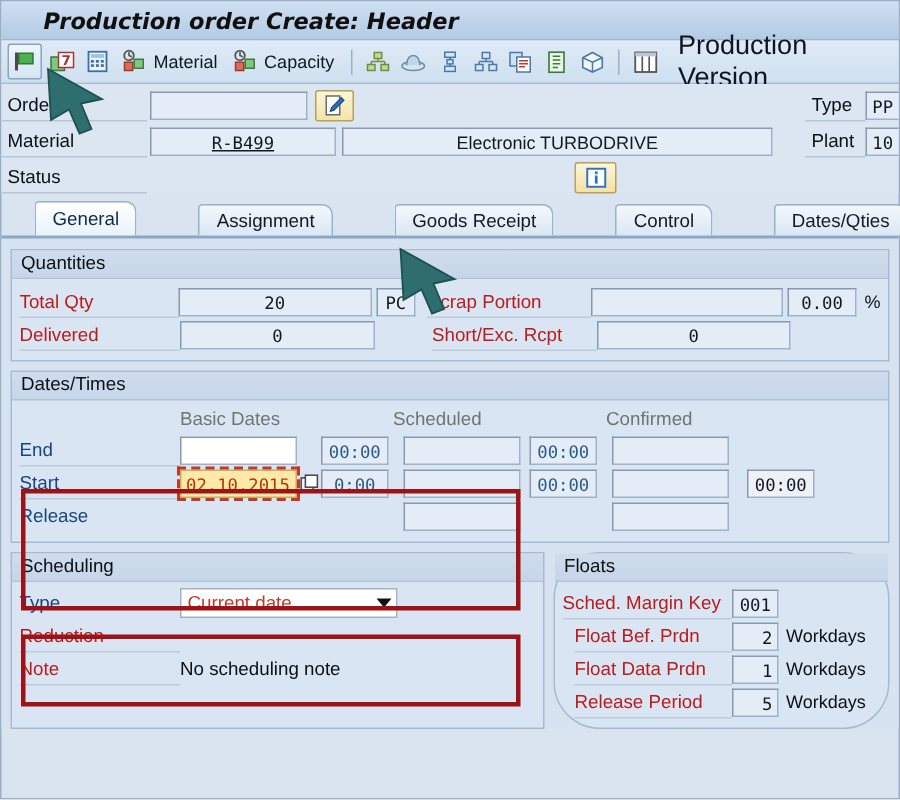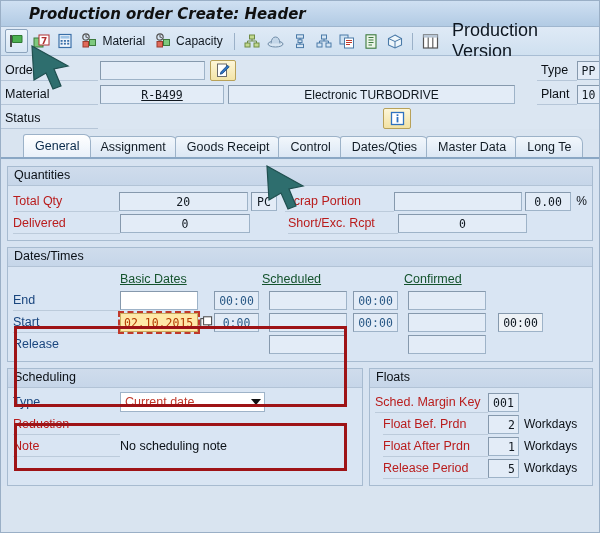--- a/index.html
+++ b/index.html
@@ -132,21 +132,21 @@
     box-sizing: border-box;
   }
 
   
   .tabstrip {
     position: relative;
     height: 24px;
     margin-top: 4px;
     padding-left: 22px;
     box-sizing: border-box;
-    display: flex; align-items: flex-end;
+    display: flex; align-items: flex-end; gap: 44px;
   }
   .tab {
     height: 21px;
     line-height: 20px;
     padding: 0 11px 0 11px;
     font-size: 12.5px;
     color: #111b24;
     background: linear-gradient(to bottom,#f2f7fc,#dbe7f4);
     border: 1px solid #9cb2c8;
     border-bottom: none;
@@ -201,23 +201,22 @@
     box-sizing: border-box;
     border-bottom: 1px solid #bccbdb;
     white-space: nowrap;
   }
   .flbl.blue { color: #19457e; }
   .flbl.nb { border-bottom: none; }
   .plain { font-size: 12.5px; color: #0b1016; }
   .unit { font-size: 12px; color: #0b1016; margin-left: 5px; }
 
   .colhdr {
-    font-size: 12.5px; color: #14532d;
+    font-size: 12.5px; color: #737373;
     text-align: left;
-    text-decoration: underline;
   }
 
   
   .redbox {
     position: absolute;
     border: 3px solid #9e1316;
     pointer-events: none;
     z-index: 40;
     box-sizing: border-box;
   }
@@ -532,34 +531,34 @@
             <div class="flbl" style="width:107px;">Reduction</div>
             <div class="plain"></div>
           </div>
           <div class="frow">
             <div class="flbl" style="width:107px;">Note</div>
             <div class="plain">No scheduling note</div>
           </div>
         </div>
       </div>
 
-      <div class="group" style="flex:1;margin-bottom:0;">
+      <div class="group" style="flex:1;margin-bottom:0;border-radius:31px;">
         <div class="group-title">Floats</div>
         <div class="group-body" style="padding-top:3px;">
           <div class="frow">
             <div class="flbl" style="width:113px;">Sched. Margin Key</div>
             <div class="inp" style="width:31px;">001</div>
           </div>
           <div class="frow">
             <div class="flbl" style="width:105px;margin-left:8px;">Float Bef. Prdn</div>
             <div class="inp" style="width:31px;text-align:right;">2</div>
             <span class="unit">Workdays</span>
           </div>
           <div class="frow">
-            <div class="flbl" style="width:105px;margin-left:8px;">Float After Prdn</div>
+            <div class="flbl" style="width:105px;margin-left:8px;">Float Data Prdn</div>
             <div class="inp" style="width:31px;text-align:right;">1</div>
             <span class="unit">Workdays</span>
           </div>
           <div class="frow">
             <div class="flbl" style="width:105px;margin-left:8px;">Release Period</div>
             <div class="inp" style="width:31px;text-align:right;">5</div>
             <span class="unit">Workdays</span>
           </div>
         </div>
       </div>

